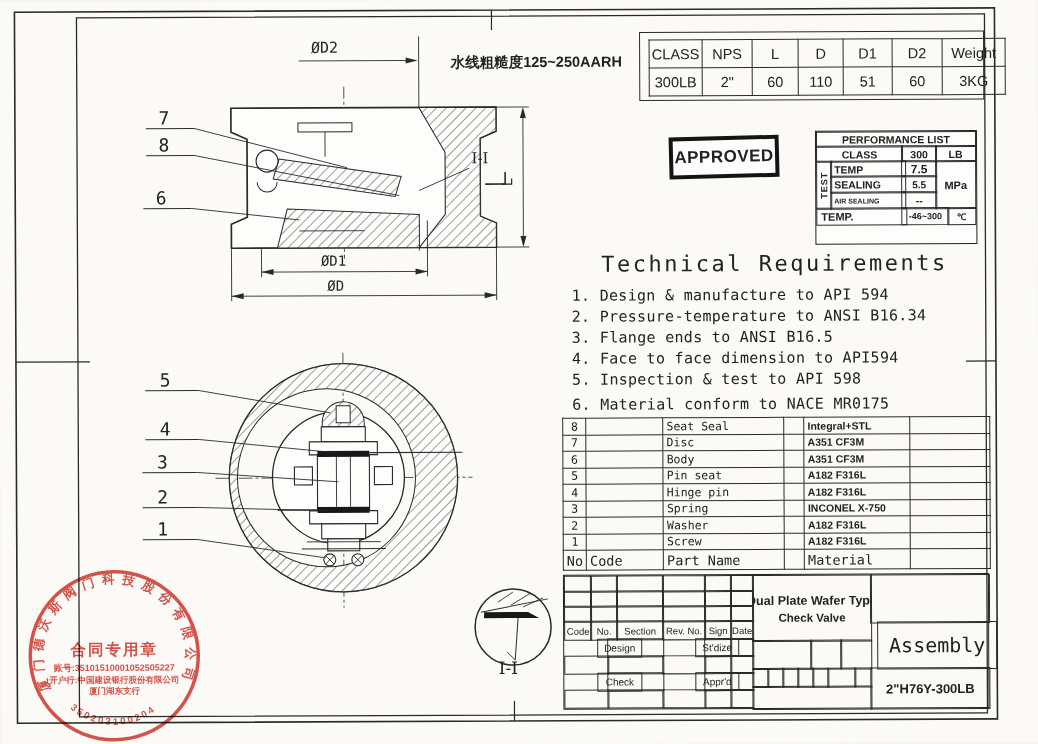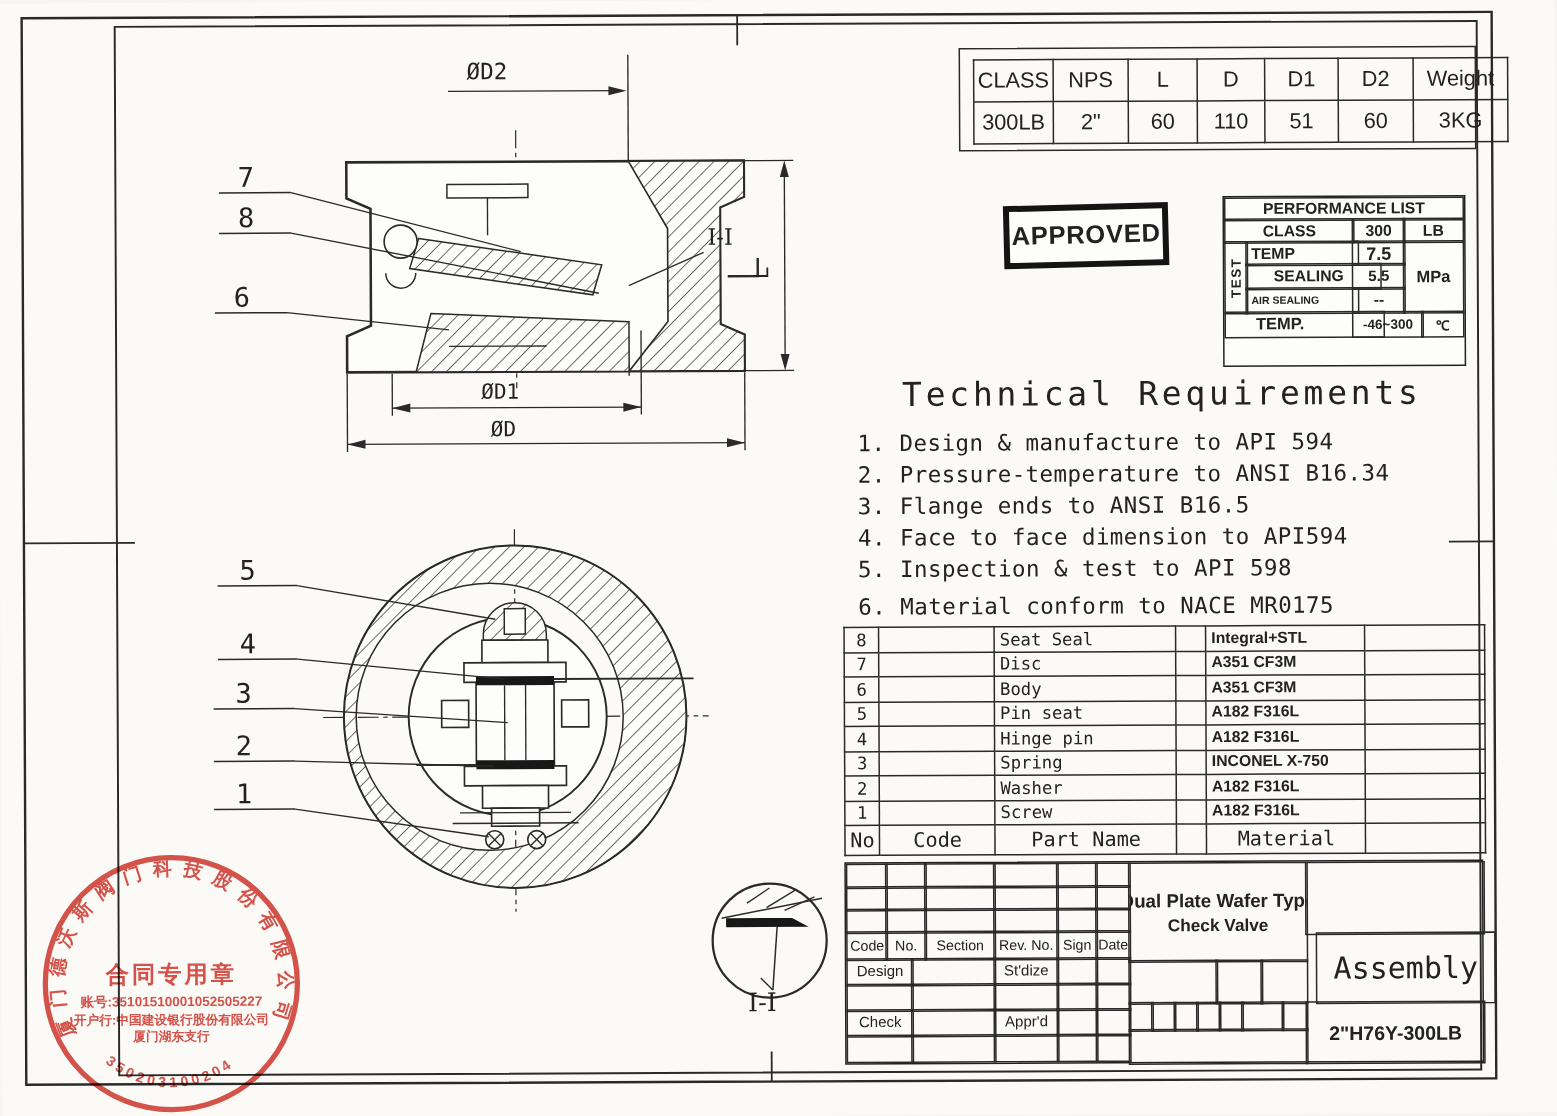--- a/index.html
+++ b/index.html
@@ -27,32 +27,32 @@
            font-size:10.5px;font-weight:bold;white-space:nowrap;overflow:hidden;}
   .perf .vert{writing-mode:vertical-rl;transform:rotate(180deg);font-size:9px;letter-spacing:1px;}
   
   .tr-title{left:575px;top:252px;width:400px;text-align:center;font-size:22px;letter-spacing:2.5px;}
   .tr-items{left:572px;top:286px;width:430px;font-size:15px;line-height:21px;letter-spacing:.3px;}
   .tr-items div{white-space:nowrap;}
   .tr-items div:last-child{margin-top:4px;}
   
   .parts{left:562px;top:418px;}
   .parts td{border:1.2px solid #2a2a2a;height:15.5px;font-size:11.5px;padding:0 3px;white-space:nowrap;}
-  .parts tr.hdr td{height:19px;font-size:13.5px;text-align:center;}
+  .parts tr.hdr td{height:19px;font-size:13.5px;text-align:left;}
   .parts .no{width:14px;text-align:center;}
   .parts .code{width:70px;}
   .parts .pn{width:114px;}
   .parts .q{width:13px;}
   .parts .mat{width:99px;font-size:10.5px;font-weight:bold;font-family:"Liberation Sans",sans-serif;}
   .parts .rem{width:73px;}
   
   .tb{left:562px;top:575px;width:424px;height:133px;border:1.6px solid #222;}
   .tb .c{position:absolute;border:1px solid #2a2a2a;display:flex;align-items:center;justify-content:center;
          font-size:9.5px;white-space:nowrap;overflow:hidden;background:transparent;}
-  .tb .lbl{font-size:10px;}
+  .tb .lbl{font-size:10px;margin-left:33px;}
   .stamp-layer{mix-blend-mode:multiply;}
 </style>
 </head>
 <body>
 
 <div class="sheet">
 
 <svg width="1038" height="744" viewBox="0 0 1038 744">
   <defs>
     <pattern id="h" width="7" height="7" patternTransform="rotate(45)" patternUnits="userSpaceOnUse">
@@ -223,20 +223,21 @@
     <text x="113" y="669" font-size="9" font-weight="bold" fill="#d0342c" text-anchor="middle">账号:35101510001052505227</text>
     <text x="113" y="681" font-size="8.5" font-weight="bold" fill="#d0342c" text-anchor="middle">开户行:中国建设银行股份有限公司</text>
     <text x="113" y="692" font-size="8.5" font-weight="bold" fill="#d0342c" text-anchor="middle">厦门湖东支行</text>
     <text font-size="9.5" fill="#d0342c" letter-spacing="2.5" font-weight="bold">
       <textPath href="#arcBot" startOffset="8%">350203100204</textPath>
     </text>
   </g>
 </svg>
 
 
+<div class="abs note-cn">水线粗糙度125~250AARH</div>
 
 <div class="abs dim-wrap">
   <table>
     <tbody>
           <tr>
       <td style="width:48px">CLASS</td>
       <td style="width:45px">NPS</td>
       <td style="width:41px">L</td>
       <td style="width:40px">D</td>
       <td style="width:44px">D1</td>
@@ -261,26 +262,26 @@
 </div>
 
 <div class="abs perf">
   <div class="c" style="left:0;top:0;width:158px;height:14px;">PERFORMANCE LIST</div>
   <div class="c" style="left:0;top:14px;width:85px;height:15px;">CLASS</div>
   <div class="c" style="left:85px;top:14px;width:34px;height:15px;">300</div>
   <div class="c" style="left:119px;top:14px;width:39px;height:15px;">LB</div>
   <div class="c vert" style="left:0;top:29px;width:14px;height:47px;">TEST</div>
   <div class="c" style="left:14px;top:29px;width:71px;height:15px;justify-content:flex-start;padding-left:3px;">TEMP</div>
   <div class="c" style="left:85px;top:29px;width:34px;height:15px;font-size:12px;">7.5</div>
-  <div class="c" style="left:14px;top:44px;width:71px;height:16px;justify-content:flex-start;padding-left:18px;">SEALING</div>
+  <div class="c" style="left:14px;top:44px;width:71px;height:16px;justify-content:flex-start;padding-left:3px;">SEALING</div>
   <div class="c" style="left:85px;top:44px;width:34px;height:16px;font-size:10px;">5.5</div>
   <div class="c" style="left:14px;top:60px;width:71px;height:16px;font-size:7px;justify-content:flex-start;padding-left:3px;">AIR SEALING</div>
   <div class="c" style="left:85px;top:60px;width:34px;height:16px;">--</div>
   <div class="c" style="left:119px;top:29px;width:39px;height:47px;font-size:11px;">MPa</div>
-  <div class="c" style="left:0;top:76px;width:85px;height:16px;justify-content:flex-start;padding-left:20px;font-size:11px;">TEMP.</div>
+  <div class="c" style="left:0;top:76px;width:85px;height:16px;justify-content:flex-start;padding-left:4px;font-size:11px;">TEMP.</div>
   <div class="c" style="left:85px;top:76px;width:46px;height:16px;font-size:9px;">-46~300</div>
   <div class="c" style="left:131px;top:76px;width:27px;height:16px;font-size:9px;">℃</div>
 </div>
 
 <div class="abs tr-title cad">Technical Requirements</div>
 <div class="abs tr-items cad">
   <div>1. Design &amp; manufacture to API 594</div>
   <div>2. Pressure-temperature to ANSI B16.34</div>
   <div>3. Flange ends to ANSI B16.5</div>
   <div>4. Face to face dimension to API594</div>

